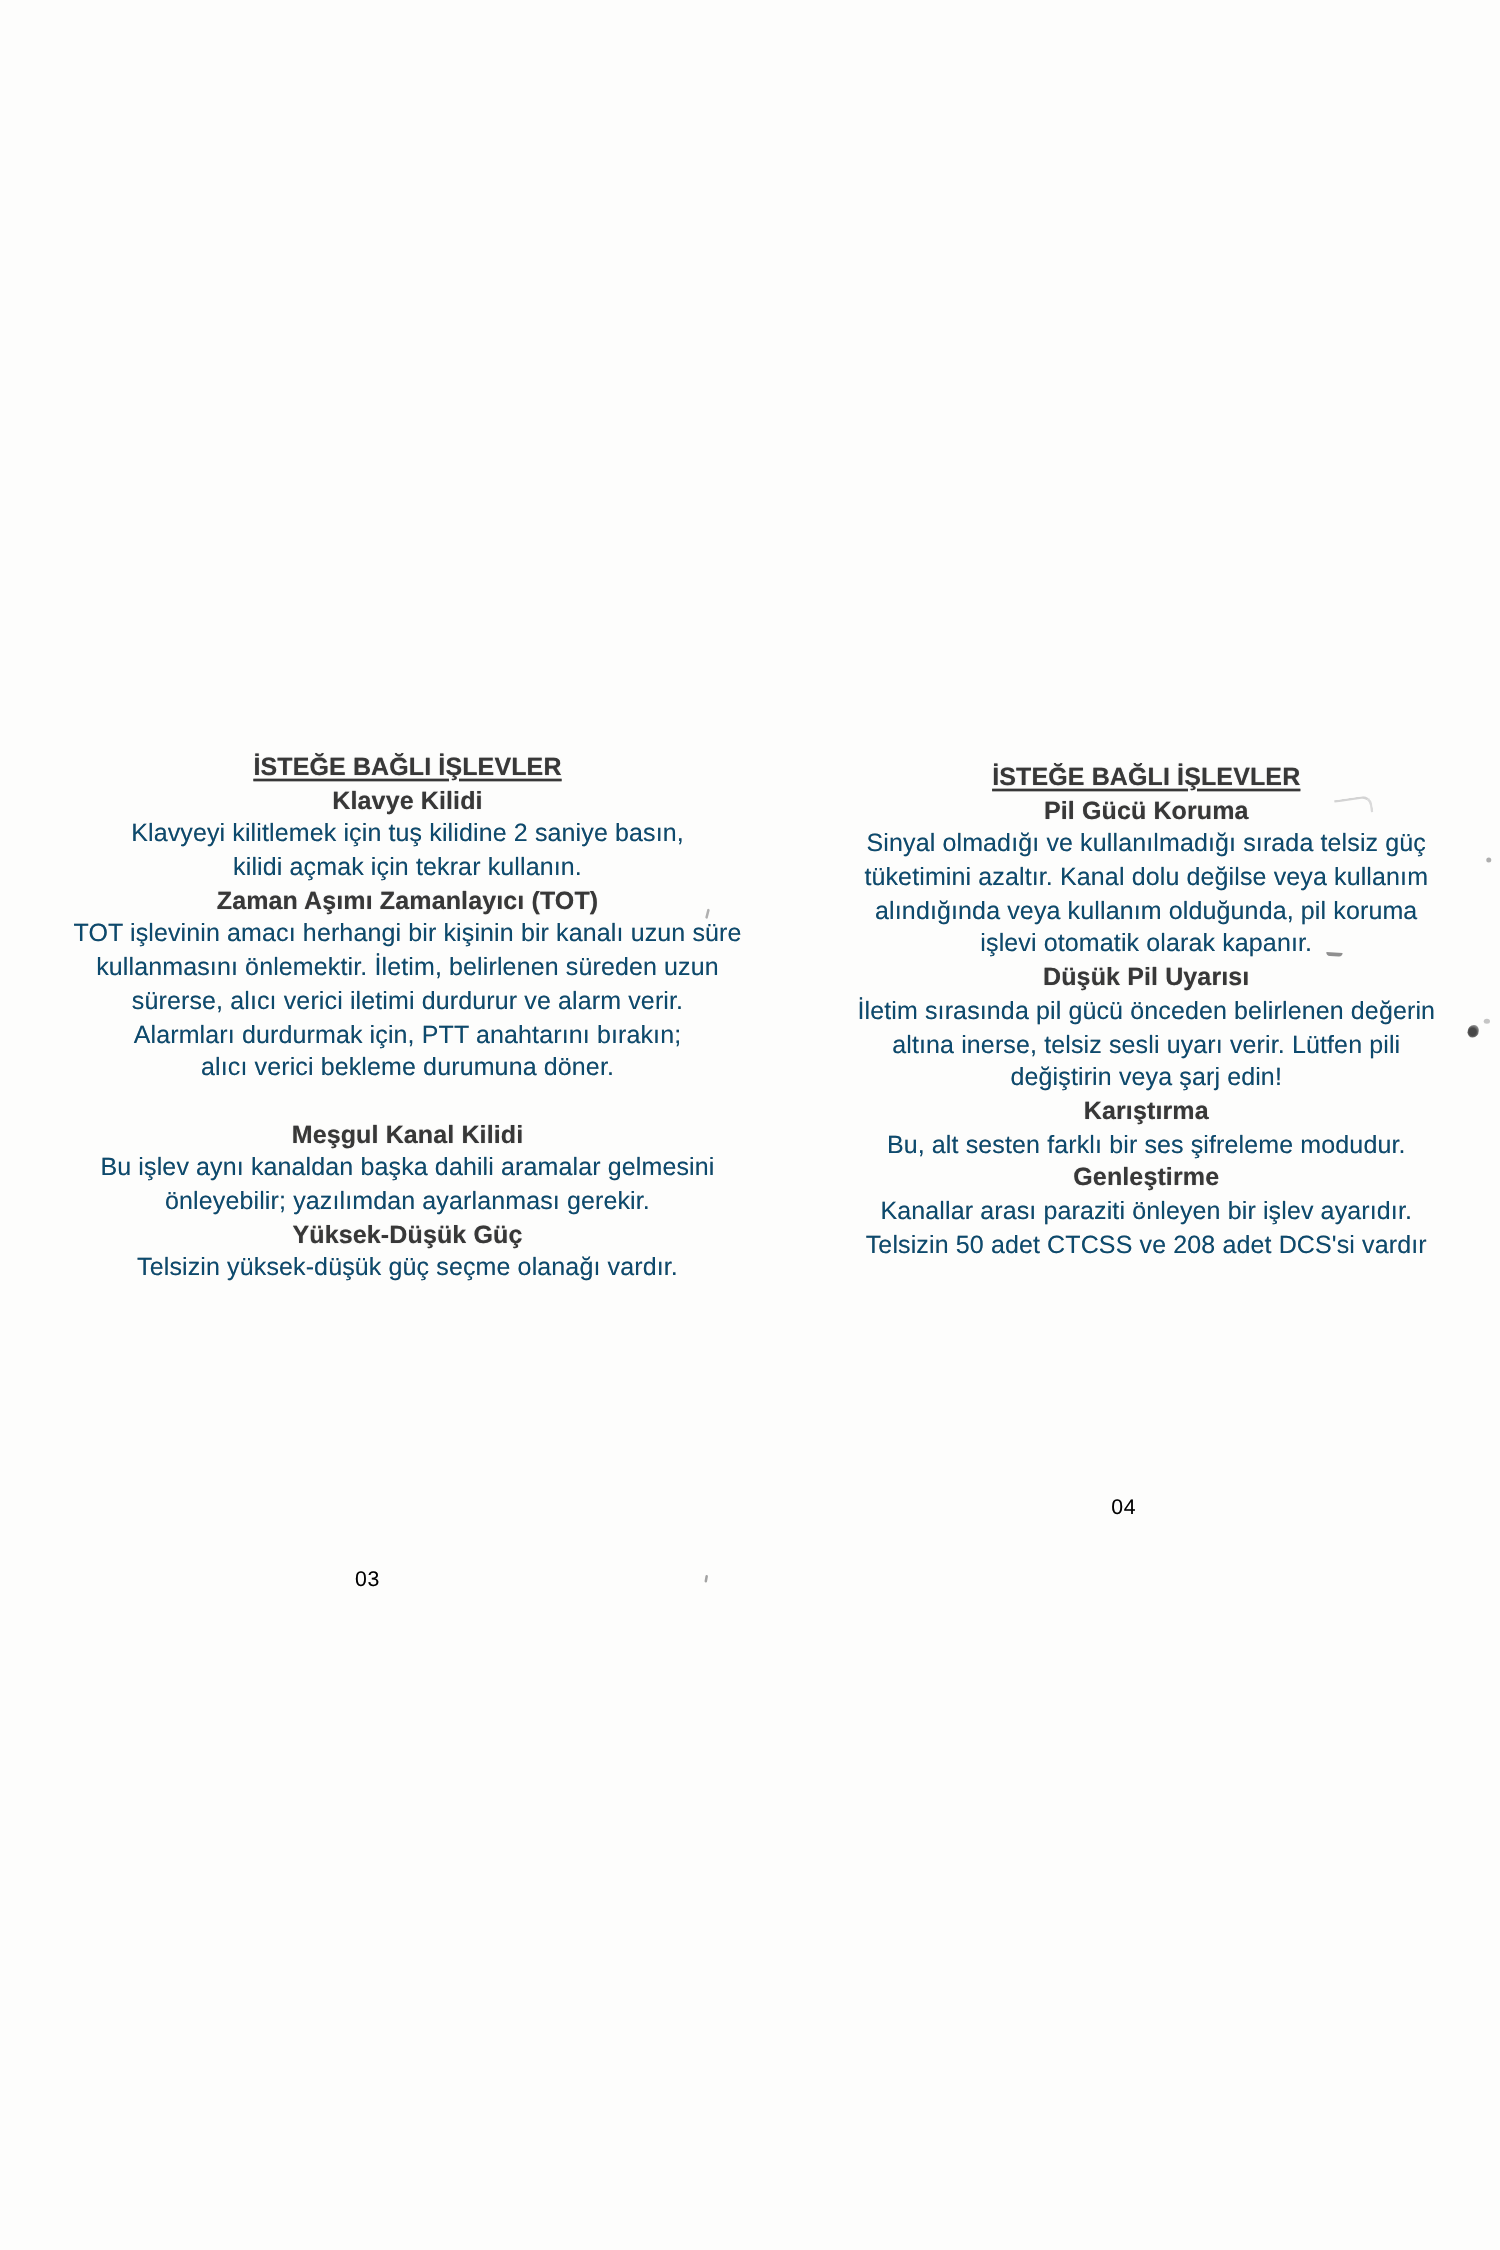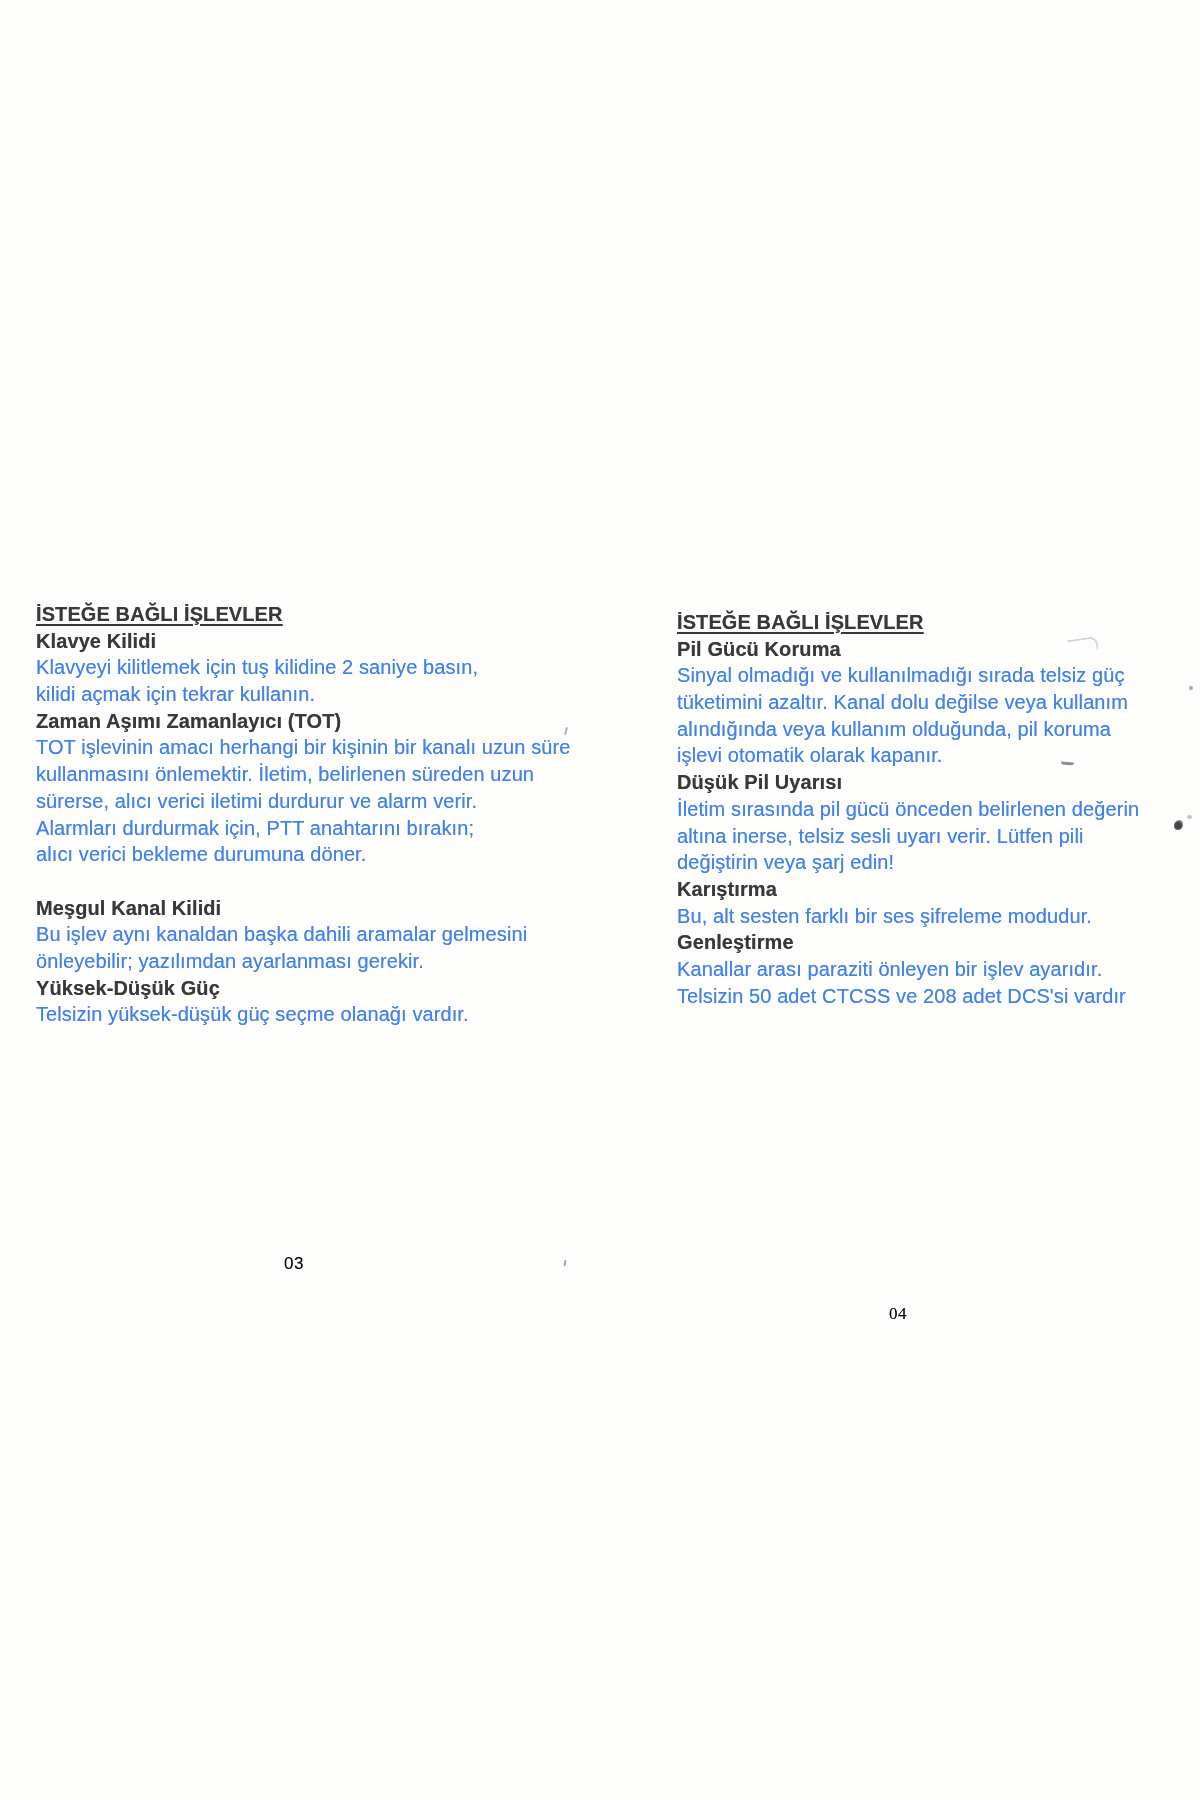--- a/index.html
+++ b/index.html
@@ -10,29 +10,30 @@
   .page {
     position: relative;
     width: 1200px;
     height: 1800px;
     background: #fdfdfc;
     overflow: hidden;
     font-family: "Liberation Sans", sans-serif;
   }
   .col {
     position: absolute;
+    text-align: center;
   }
   .col-left  { left: 36px;  top: 601px; width: 580px; }
   .col-right { left: 677px; top: 609px; width: 480px; }
   .line {
     display: block;
     height: 26.7px;
     line-height: 26.7px;
     font-size: 20px;
-    color: #3b82f6;
+    color: #0c4a6e;
     letter-spacing: 0.1px;
     white-space: nowrap;
     text-shadow: 0 0 0.5px rgba(90,90,90,0.55);
   }
   .heading {
     font-weight: bold;
     color: #383838;
     text-shadow: 0 0 0.6px rgba(56,56,56,0.6);
   }
   .doc-header {
@@ -42,21 +43,21 @@
   }
   .spacer { height: 26.7px; }
   .pageno {
     position: absolute;
     font-size: 17px;
     color: #000000;
     letter-spacing: 0.5px;
     text-shadow: 0 0 0.5px rgba(90,90,90,0.5);
   }
   .pageno-left  { left: 284px; top: 1254px; }
-  .pageno-right { left: 889px; top: 1304px; font-family: Liberation Serif, serif; }
+  .pageno-right { left: 889px; top: 1196px; }
   
   .artifact { position: absolute; }
   .art-scratch {
     left: 1068px; top: 638px; width: 28px; height: 12px;
     border-top: 2px solid #c9c9c9;
     border-right: 2px solid #d2d2d2;
     border-radius: 0 8px 0 0;
     transform: rotate(-8deg);
     opacity: 0.8;
   }

